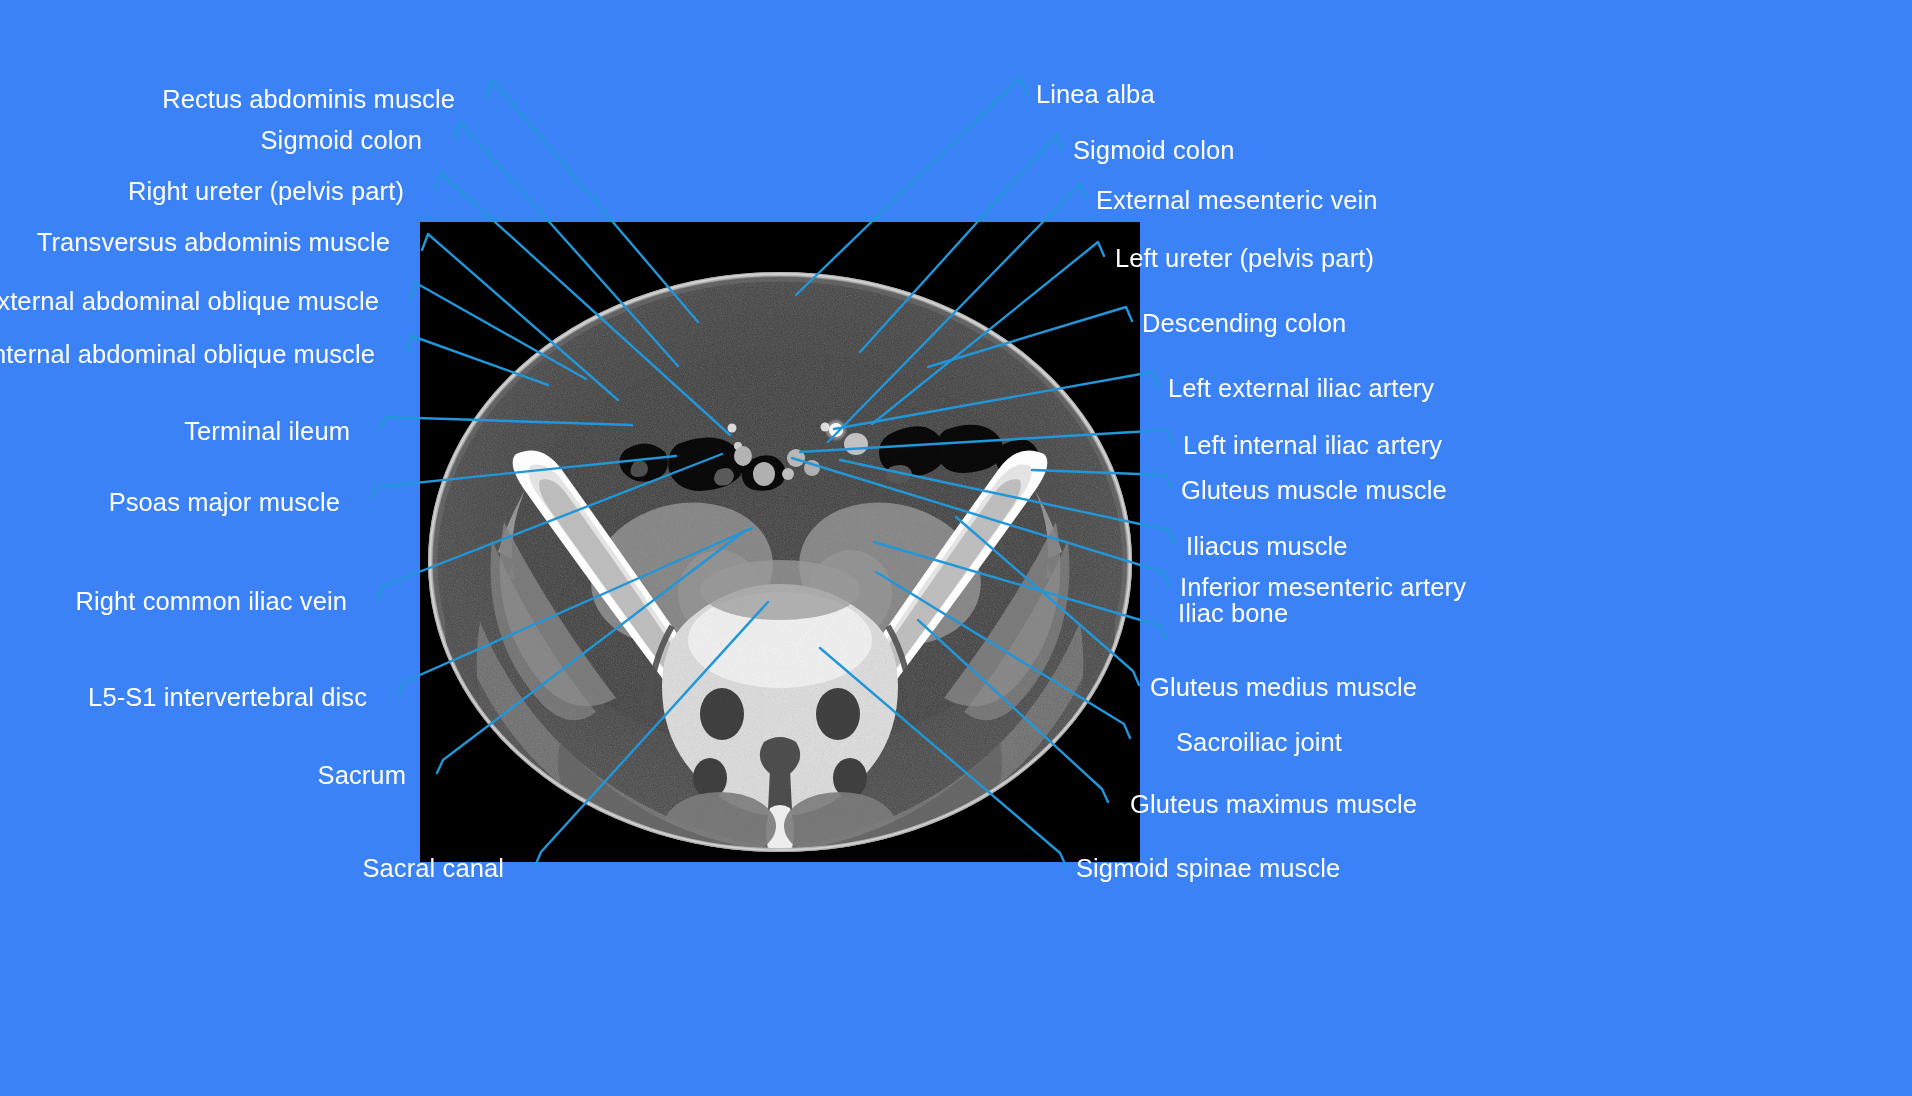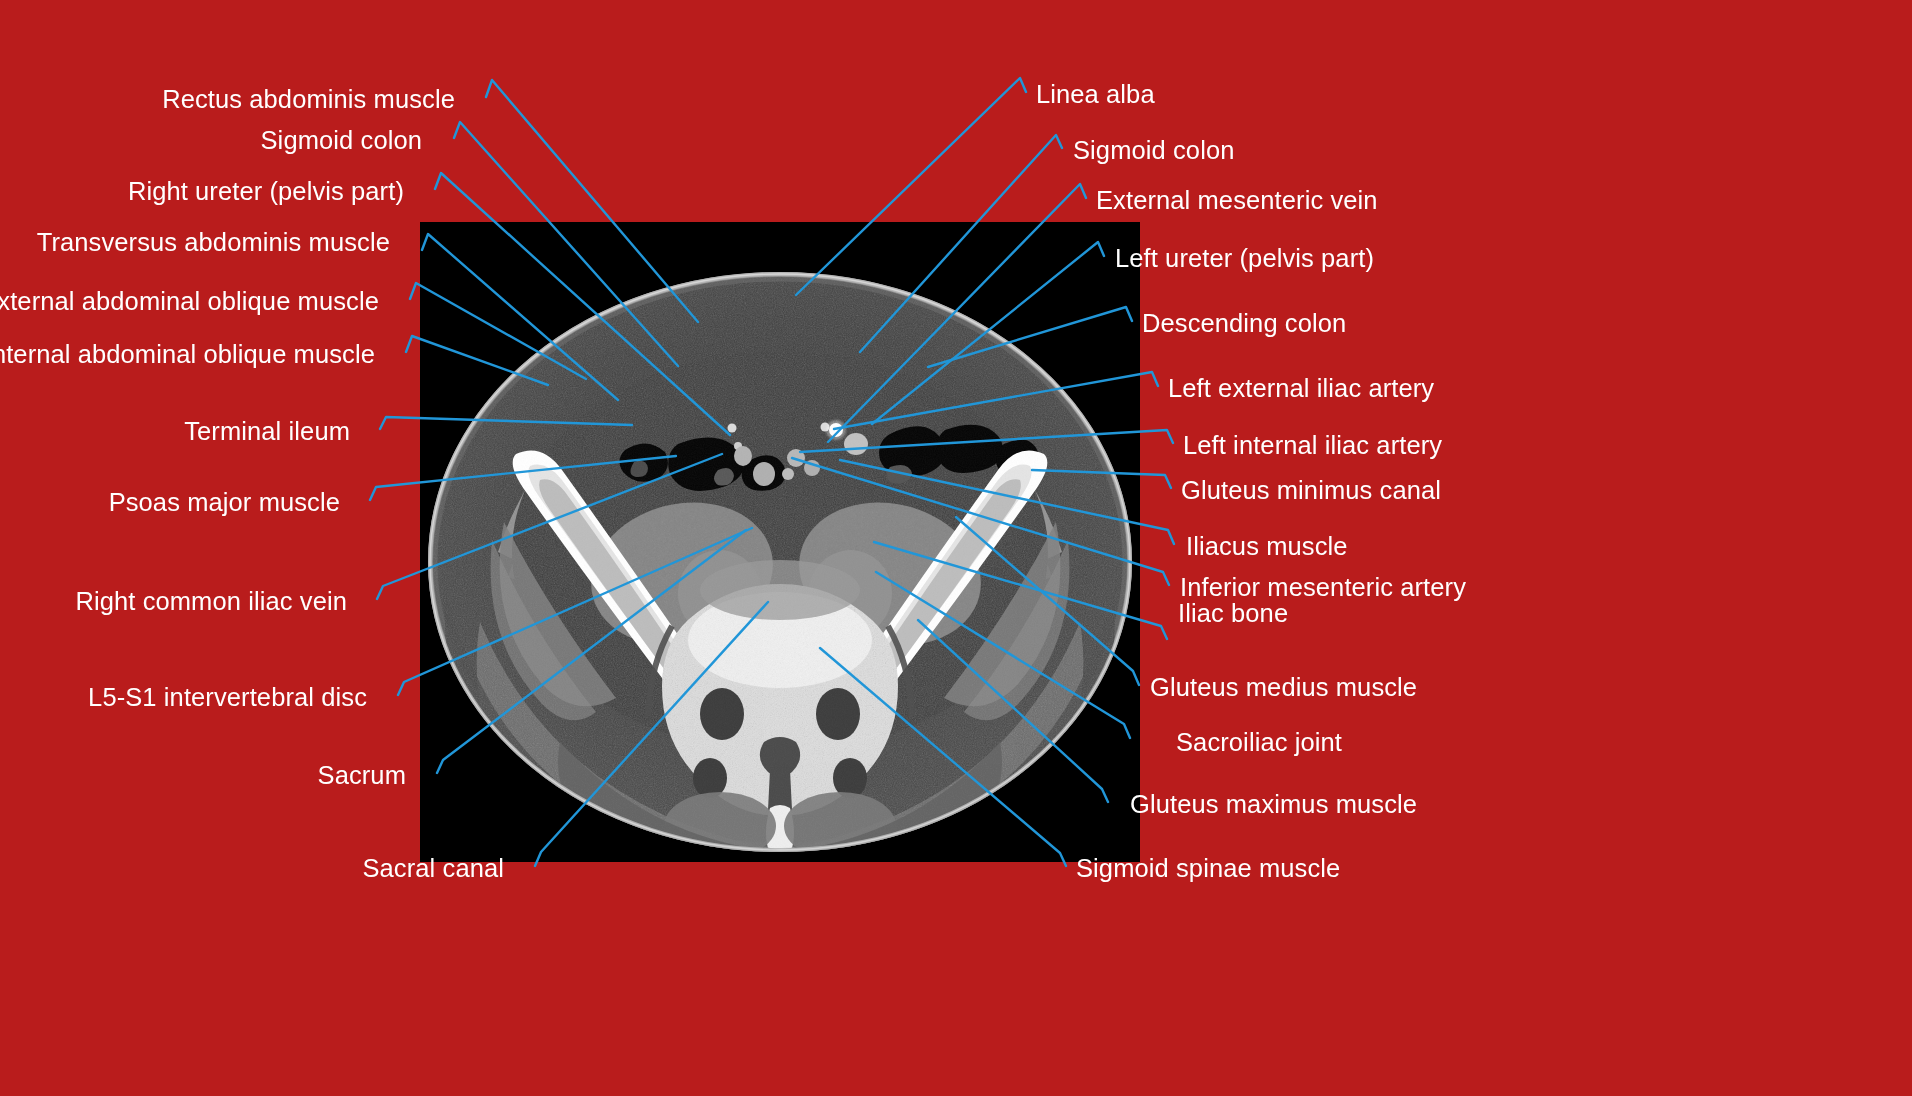--- a/index.html
+++ b/index.html
@@ -4,21 +4,21 @@
 <style>
   html, body {
     margin: 0;
     padding: 0;
     background: #000;
   }
   #stage {
     position: relative;
     width: 1912px;
     height: 1096px;
-    background: #b91c1c;
+    background: #3b82f6;
     overflow: hidden;
     font-family: "Liberation Sans", sans-serif;
   }
 
   
   #ct-wrap {
     position: absolute;
     left: 420px;
     top: 222px;
     width: 720px;
@@ -260,21 +260,21 @@
       <div class="lbl r" style="right: 1408px; top: 854px;">Sacral canal</div>
     </div>
   <div id="labels-right">
       <div class="lbl l" style="left: 1036px; top: 80px;">Linea alba</div>
       <div class="lbl l" style="left: 1073px; top: 136px;">Sigmoid colon</div>
       <div class="lbl l" style="left: 1096px; top: 186px;">External mesenteric vein</div>
       <div class="lbl l" style="left: 1115px; top: 244px;">Left ureter (pelvis part)</div>
       <div class="lbl l" style="left: 1142px; top: 309px;">Descending colon</div>
       <div class="lbl l" style="left: 1168px; top: 374px;">Left external iliac artery</div>
       <div class="lbl l" style="left: 1183px; top: 431px;">Left internal iliac artery</div>
-      <div class="lbl l" style="left: 1181px; top: 476px;">Gluteus minimus canal</div>
+      <div class="lbl l" style="left: 1181px; top: 476px;">Gluteus muscle muscle</div>
       <div class="lbl l" style="left: 1186px; top: 532px;">Iliacus muscle</div>
       <div class="lbl l" style="left: 1180px; top: 573px;">Inferior mesenteric artery</div>
       <div class="lbl l" style="left: 1178px; top: 599px;">Iliac bone</div>
       <div class="lbl l" style="left: 1150px; top: 673px;">Gluteus medius muscle</div>
       <div class="lbl l" style="left: 1140px; top: 728px; margin-left: 36px;">Sacroiliac joint</div>
       <div class="lbl l" style="left: 1118px; top: 790px; margin-left: 12px;">Gluteus maximus muscle</div>
       <div class="lbl l" style="left: 1076px; top: 854px;">Sigmoid spinae muscle</div>
     </div>
 
 </div>

